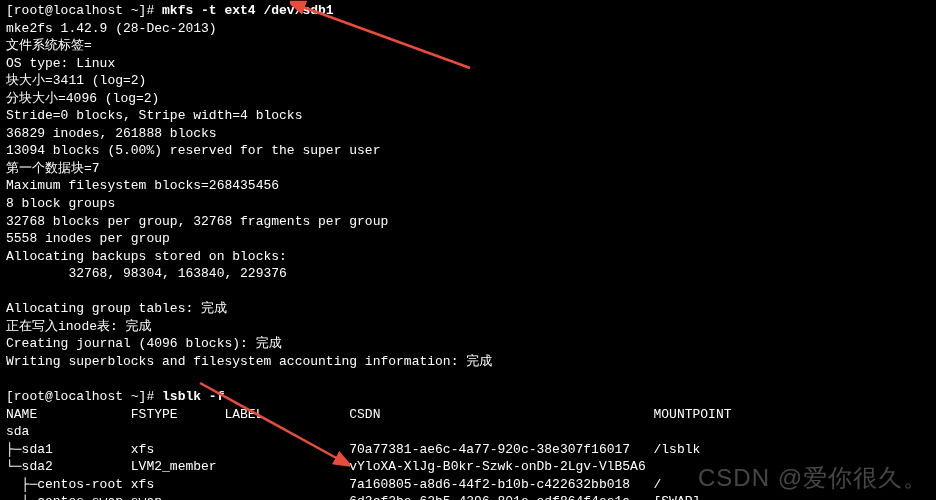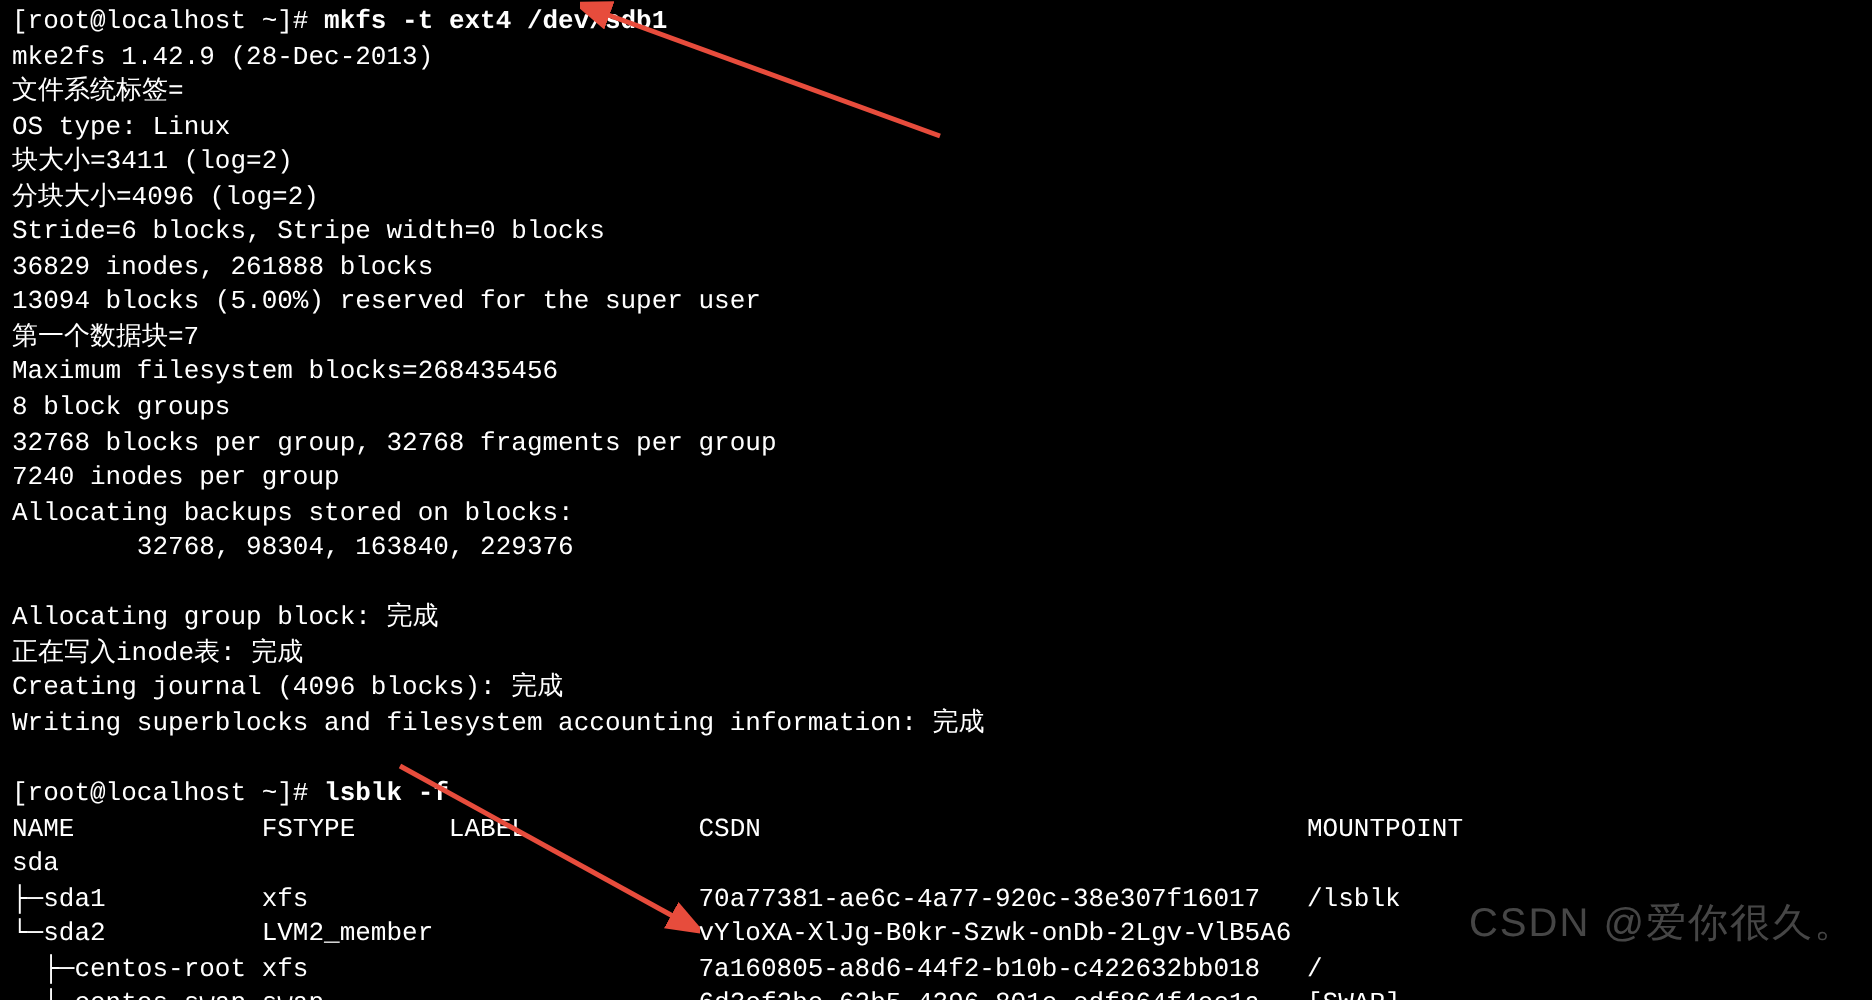--- a/index.html
+++ b/index.html
@@ -25,49 +25,49 @@
     .bold {
       font-weight: bold;
     }
     .arrow {
       position: absolute;
       pointer-events: none;
     }
     .watermark {
       position: absolute;
       right: 8px;
-      bottom: 24px;
-      font-size: 20px;
+      bottom: 6px;
+      font-size: 24px;
       color: rgba(200,200,200,0.35);
       font-family: sans-serif;
       font-weight: 300;
       letter-spacing: 1px;
     }
   </style>
 </head>
 <body>
 
 <div class="line"><span>[root@localhost ~]# </span><span class="bold">mkfs -t ext4 /dev/sdb1</span></div>
 <div class="line">mke2fs 1.42.9 (28-Dec-2013)</div>
 <div class="line">文件系统标签=</div>
 <div class="line">OS type: Linux</div>
 <div class="line">块大小=3411 (log=2)</div>
 <div class="line">分块大小=4096 (log=2)</div>
-<div class="line">Stride=6 blocks, Stripe width=0 blocks</div>
+<div class="line">Stride=0 blocks, Stripe width=4 blocks</div>
 <div class="line">36829 inodes, 261888 blocks</div>
 <div class="line">13094 blocks (5.00%) reserved for the super user</div>
 <div class="line">第一个数据块=7</div>
 <div class="line">Maximum filesystem blocks=268435456</div>
 <div class="line">8 block groups</div>
 <div class="line">32768 blocks per group, 32768 fragments per group</div>
-<div class="line">7240 inodes per group</div>
+<div class="line">5558 inodes per group</div>
 <div class="line">Allocating backups stored on blocks:</div>
 <div class="line">        32768, 98304, 163840, 229376</div>
 <div class="line">&nbsp;</div>
-<div class="line">Allocating group block: 完成</div>
+<div class="line">Allocating group tables: 完成</div>
 <div class="line">正在写入inode表: 完成</div>
 <div class="line">Creating journal (4096 blocks): 完成</div>
 <div class="line">Writing superblocks and filesystem accounting information: 完成</div>
 <div class="line">&nbsp;</div>
 <div class="line"><span>[root@localhost ~]# </span><span class="bold">lsblk -f</span></div>
 <div class="line">NAME            FSTYPE      LABEL           CSDN                                   MOUNTPOINT</div>
 <div class="line">sda</div>
 <div class="line">├─sda1          xfs                         70a77381-ae6c-4a77-920c-38e307f16017   /lsblk</div>
 <div class="line">└─sda2          LVM2_member                 vYloXA-XlJg-B0kr-Szwk-onDb-2Lgv-VlB5A6</div>
 <div class="line">  ├─centos-root xfs                         7a160805-a8d6-44f2-b10b-c422632bb018   /</div>

